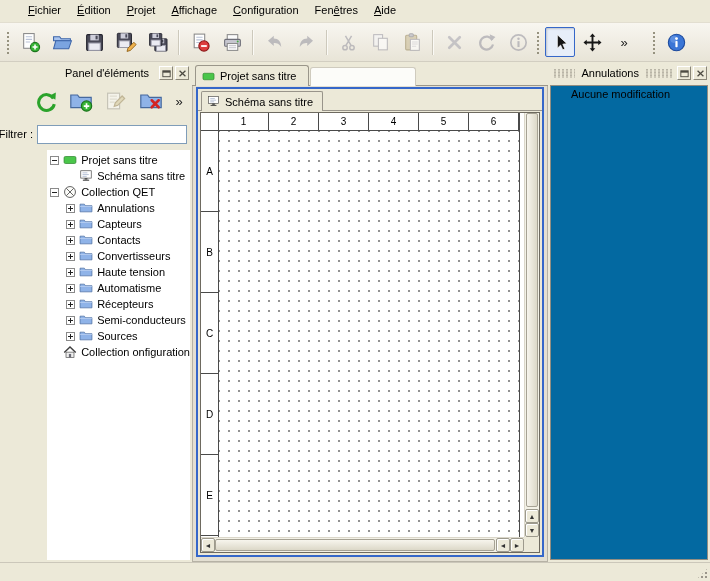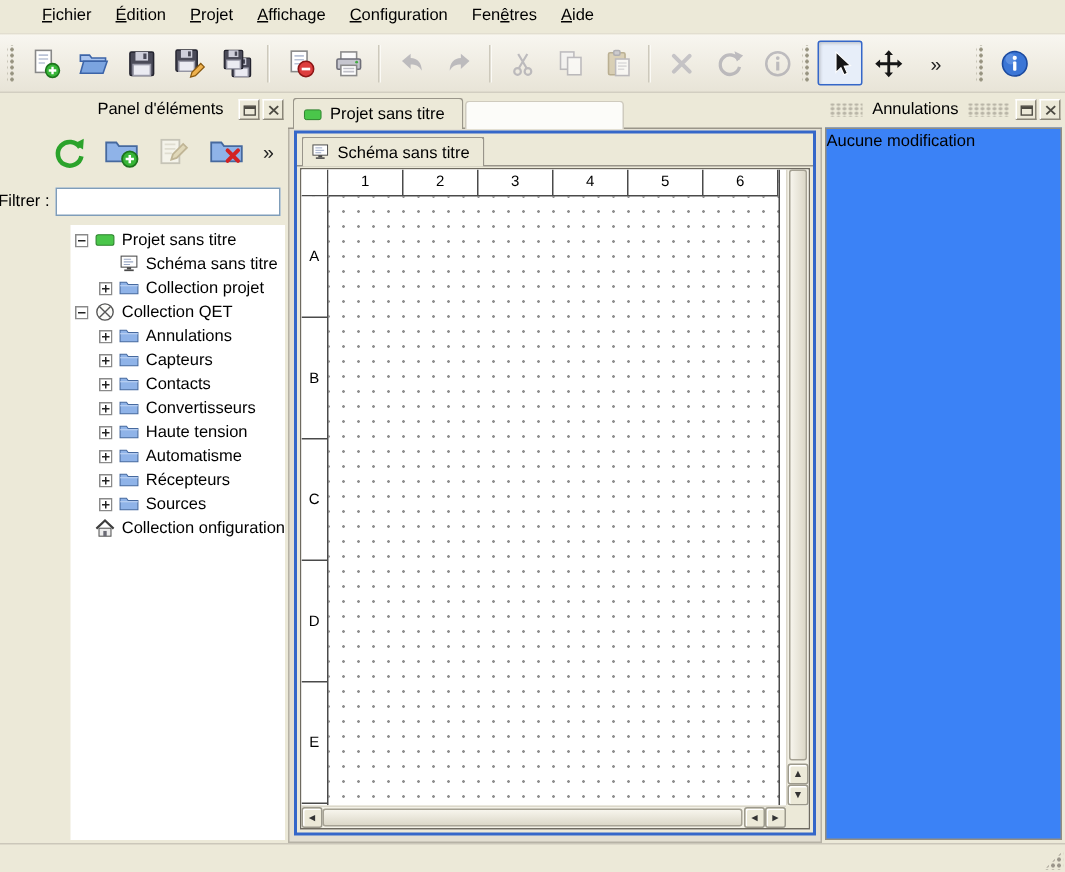--- a/index.html
+++ b/index.html
@@ -97,21 +97,21 @@
   .vscroll .sbtn.down { left:0; right:0; bottom:0; height:14px; }
   .hscroll .sbtn.left { top:0; bottom:0; left:0; width:14px; }
   .hscroll .sbtn.left2 { top:0; bottom:0; right:14px; width:14px; }
   .hscroll .sbtn.right { top:0; bottom:0; right:0; width:14px; }
   .vthumb { position:absolute; left:1px; right:1px; top:0; height:calc(100% - 30px);
     background:linear-gradient(90deg,#f7f5ed,#dcd8c8); border:1px solid #a6a294; border-radius:2px; }
   .hthumb { position:absolute; top:1px; bottom:1px; left:14px; right:29px;
     background:linear-gradient(180deg,#f7f5ed,#dcd8c8); border:1px solid #a6a294; border-radius:2px; }
 
   
-  .undo-list { flex:1; margin-top:2px; background:#3b82f6; border:1px solid #928e82; padding:2px 0; overflow:hidden; }
+  .undo-list { flex:1; margin-top:2px; background:#0369a1; border:1px solid #928e82; padding:2px 20px; overflow:hidden; }
   .undo-empty { white-space:nowrap; }
 </style>
 </head>
 <body>
 
 <div id="app">
 
   <div class="menubar">
       <div class="menu-item"><u>F</u>ichier</div>
       <div class="menu-item"><u>É</u>dition</div>
@@ -354,34 +354,20 @@
             <span class="ticon">
               <svg xmlns="http://www.w3.org/2000/svg" width="14" height="14" viewBox="0 0 20 20">
                 <rect x="2.5" y="2.5" width="15" height="10.5" fill="#fff" stroke="#4a4a4a"></rect>
                 <path d="M5 5.5h7M5 8h9M5 10.5h6" stroke="#9aa8c4"></path>
                 <rect x="8" y="13" width="4" height="2.2" fill="#4a4a4a"></rect>
                 <rect x="5.5" y="15.2" width="9" height="1.6" fill="#4a4a4a"></rect>
               </svg>
             </span>
             <span class="tlabel">Schéma sans titre</span>
           </div>
-          <div class="trow lvl1">
-            <svg xmlns="http://www.w3.org/2000/svg" class="exp" width="9" height="9" viewBox="0 0 9 9">
-              <rect x="0.5" y="0.5" width="8" height="8" fill="#fff" stroke="#8a8a8a"></rect>
-              <path d="M2 4.5h5" stroke="#222"></path>
-              <path d="M4.5 2v5" stroke="#222"></path>
-            </svg>
-            <span class="ticon">
-              <svg xmlns="http://www.w3.org/2000/svg" width="14" height="14" viewBox="0 0 20 20">
-                <path d="M1.5 4.5h6.1l1.6 2.2h9.3v8.8H1.5z" fill="#8fb3e8" stroke="#46699e"></path>
-                <path d="M1.5 7.9h17" stroke="#c2d6f4"></path>
-              </svg>
-            </span>
-            <span class="tlabel">Collection projet</span>
-          </div>
           <div class="trow lvl0">
             <svg xmlns="http://www.w3.org/2000/svg" class="exp" width="9" height="9" viewBox="0 0 9 9">
               <rect x="0.5" y="0.5" width="8" height="8" fill="#fff" stroke="#8a8a8a"></rect>
               <path d="M2 4.5h5" stroke="#222"></path>
             </svg>
             <span class="ticon">
               <svg xmlns="http://www.w3.org/2000/svg" width="14" height="14" viewBox="0 0 20 20">
                 <circle cx="10" cy="10" r="7.8" fill="#fcfcf9" stroke="#565656" stroke-width="1.3"></circle>
                 <path d="M4.7 4.7l10.6 10.6M15.3 4.7 4.7 15.3" stroke="#565656" stroke-width="1.3"></path>
               </svg>
@@ -478,20 +464,34 @@
               <path d="M2 4.5h5" stroke="#222"></path>
               <path d="M4.5 2v5" stroke="#222"></path>
             </svg>
             <span class="ticon">
               <svg xmlns="http://www.w3.org/2000/svg" width="14" height="14" viewBox="0 0 20 20">
                 <path d="M1.5 4.5h6.1l1.6 2.2h9.3v8.8H1.5z" fill="#8fb3e8" stroke="#46699e"></path>
                 <path d="M1.5 7.9h17" stroke="#c2d6f4"></path>
               </svg>
             </span>
             <span class="tlabel">Récepteurs</span>
+          </div>
+          <div class="trow lvl1">
+            <svg xmlns="http://www.w3.org/2000/svg" class="exp" width="9" height="9" viewBox="0 0 9 9">
+              <rect x="0.5" y="0.5" width="8" height="8" fill="#fff" stroke="#8a8a8a"></rect>
+              <path d="M2 4.5h5" stroke="#222"></path>
+              <path d="M4.5 2v5" stroke="#222"></path>
+            </svg>
+            <span class="ticon">
+              <svg xmlns="http://www.w3.org/2000/svg" width="14" height="14" viewBox="0 0 20 20">
+                <path d="M1.5 4.5h6.1l1.6 2.2h9.3v8.8H1.5z" fill="#8fb3e8" stroke="#46699e"></path>
+                <path d="M1.5 7.9h17" stroke="#c2d6f4"></path>
+              </svg>
+            </span>
+            <span class="tlabel">Semi-conducteurs</span>
           </div>
           <div class="trow lvl1">
             <svg xmlns="http://www.w3.org/2000/svg" class="exp" width="9" height="9" viewBox="0 0 9 9">
               <rect x="0.5" y="0.5" width="8" height="8" fill="#fff" stroke="#8a8a8a"></rect>
               <path d="M2 4.5h5" stroke="#222"></path>
               <path d="M4.5 2v5" stroke="#222"></path>
             </svg>
             <span class="ticon">
               <svg xmlns="http://www.w3.org/2000/svg" width="14" height="14" viewBox="0 0 20 20">
                 <path d="M1.5 4.5h6.1l1.6 2.2h9.3v8.8H1.5z" fill="#8fb3e8" stroke="#46699e"></path>

